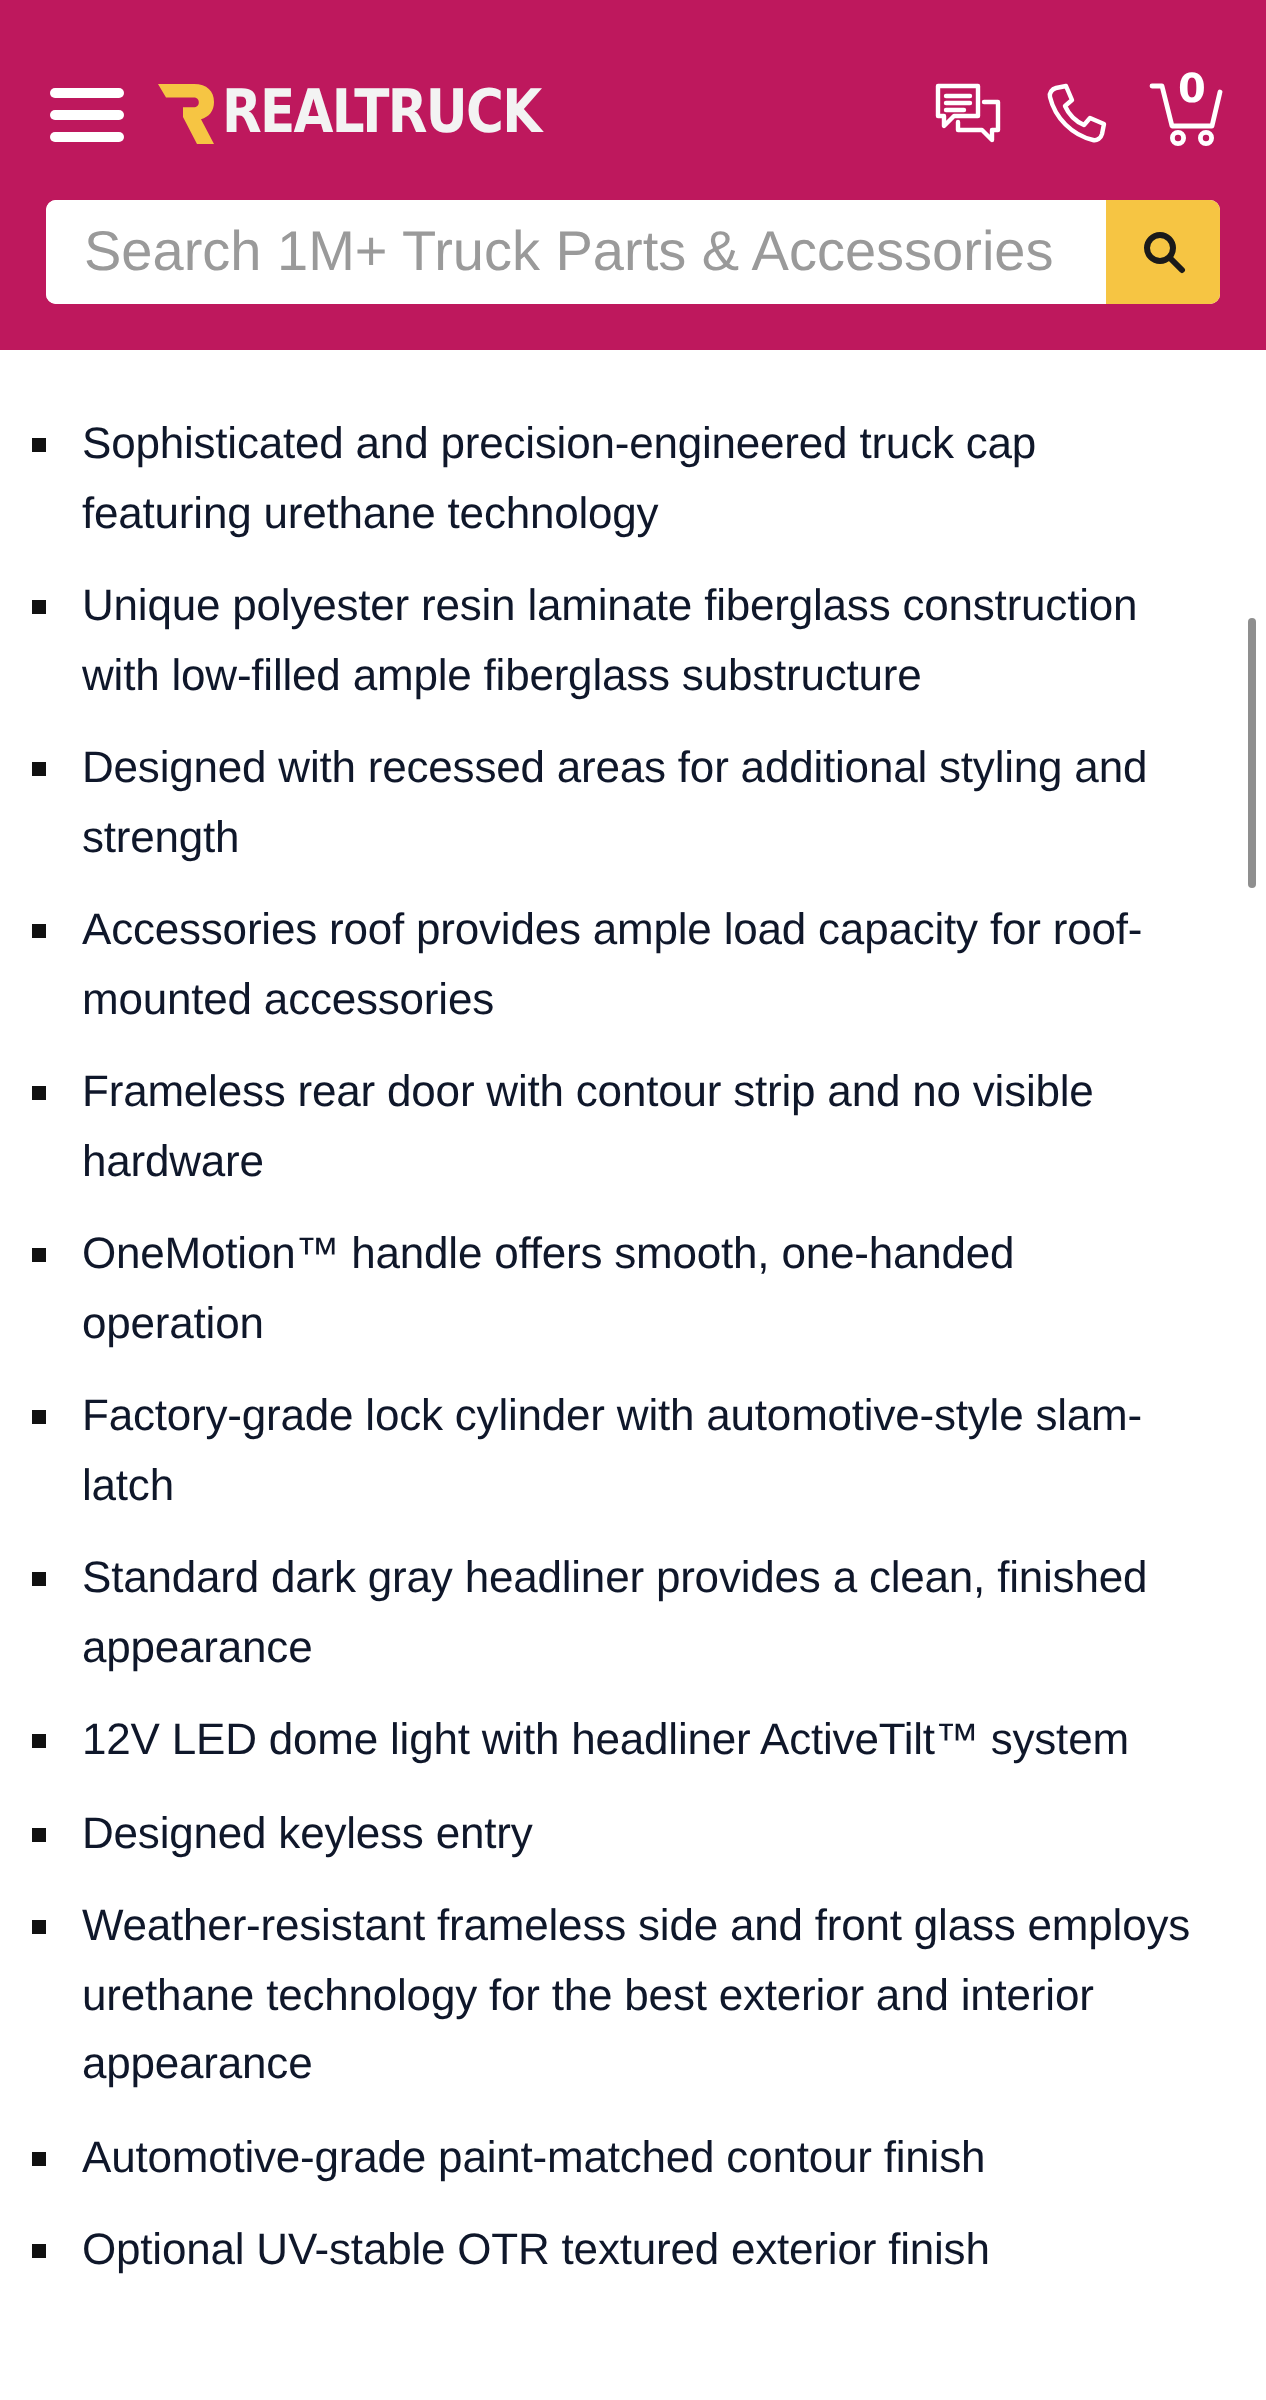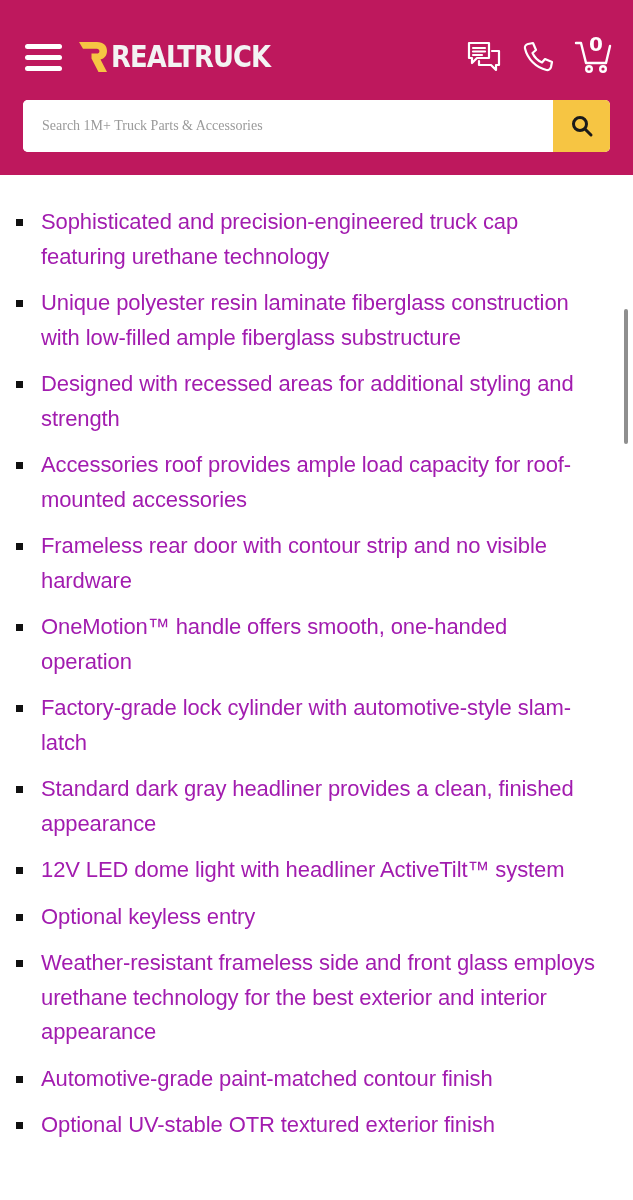--- a/index.html
+++ b/index.html
@@ -86,22 +86,22 @@
       background: #ffffff;
       overflow: hidden;
       display: flex;
     }
     .search-input {
       flex: 1;
       height: 52px;
       border: none;
       outline: none;
       padding-left: 19px;
-      font-family: Liberation Serif, serif;
-      font-size: 14px;
+      font-family: Liberation Sans, sans-serif;
+      font-size: 28px;
       color: #333;
       background: #ffffff;
     }
     .search-input::placeholder { color: #9a9a9a; }
     .search-button {
       width: 57px;
       height: 52px;
       background: #f6c543;
       border: none;
       display: flex;
@@ -117,21 +117,21 @@
       list-style: none;
     }
     .feature-item {
       position: relative;
       padding-left: 41px;
       padding-right: 22px;
       margin-bottom: 12px;
       font-family: "Liberation Sans", sans-serif;
       font-size: 22px;
       line-height: 34.5px;
-      color: #a21caf;
+      color: #0f172a;
       letter-spacing: -0.1px;
     }
     .feature-item .bullet {
       position: absolute;
       left: 16px; top: 14px;
       width: 7px; height: 7px;
       background: #111111;
     }
 
     .scrollbar {
@@ -192,19 +192,19 @@
 <ul class="features">
   <li class="feature-item"><span class="bullet"></span><span>Sophisticated and precision-engineered truck cap featuring urethane technology</span></li>
   <li class="feature-item"><span class="bullet"></span><span>Unique polyester resin laminate fiberglass construction with low-filled ample fiberglass substructure</span></li>
   <li class="feature-item"><span class="bullet"></span><span>Designed with recessed areas for additional styling and strength</span></li>
   <li class="feature-item"><span class="bullet"></span><span>Accessories roof provides ample load capacity for roof-mounted accessories</span></li>
   <li class="feature-item"><span class="bullet"></span><span>Frameless rear door with contour strip and no visible hardware</span></li>
   <li class="feature-item"><span class="bullet"></span><span>OneMotion™ handle offers smooth, one-handed operation</span></li>
   <li class="feature-item"><span class="bullet"></span><span>Factory-grade lock cylinder with automotive-style slam-latch</span></li>
   <li class="feature-item"><span class="bullet"></span><span>Standard dark gray headliner provides a clean, finished appearance</span></li>
   <li class="feature-item"><span class="bullet"></span><span>12V LED dome light with headliner ActiveTilt™ system</span></li>
-  <li class="feature-item"><span class="bullet"></span><span>Optional keyless entry</span></li>
+  <li class="feature-item"><span class="bullet"></span><span>Designed keyless entry</span></li>
   <li class="feature-item"><span class="bullet"></span><span>Weather-resistant frameless side and front glass employs urethane technology for the best exterior and interior appearance</span></li>
   <li class="feature-item"><span class="bullet"></span><span>Automotive-grade paint-matched contour finish</span></li>
   <li class="feature-item"><span class="bullet"></span><span>Optional UV-stable OTR textured exterior finish</span></li>
 </ul>
 
 <div class="scrollbar"></div>
 
 </body></html>

